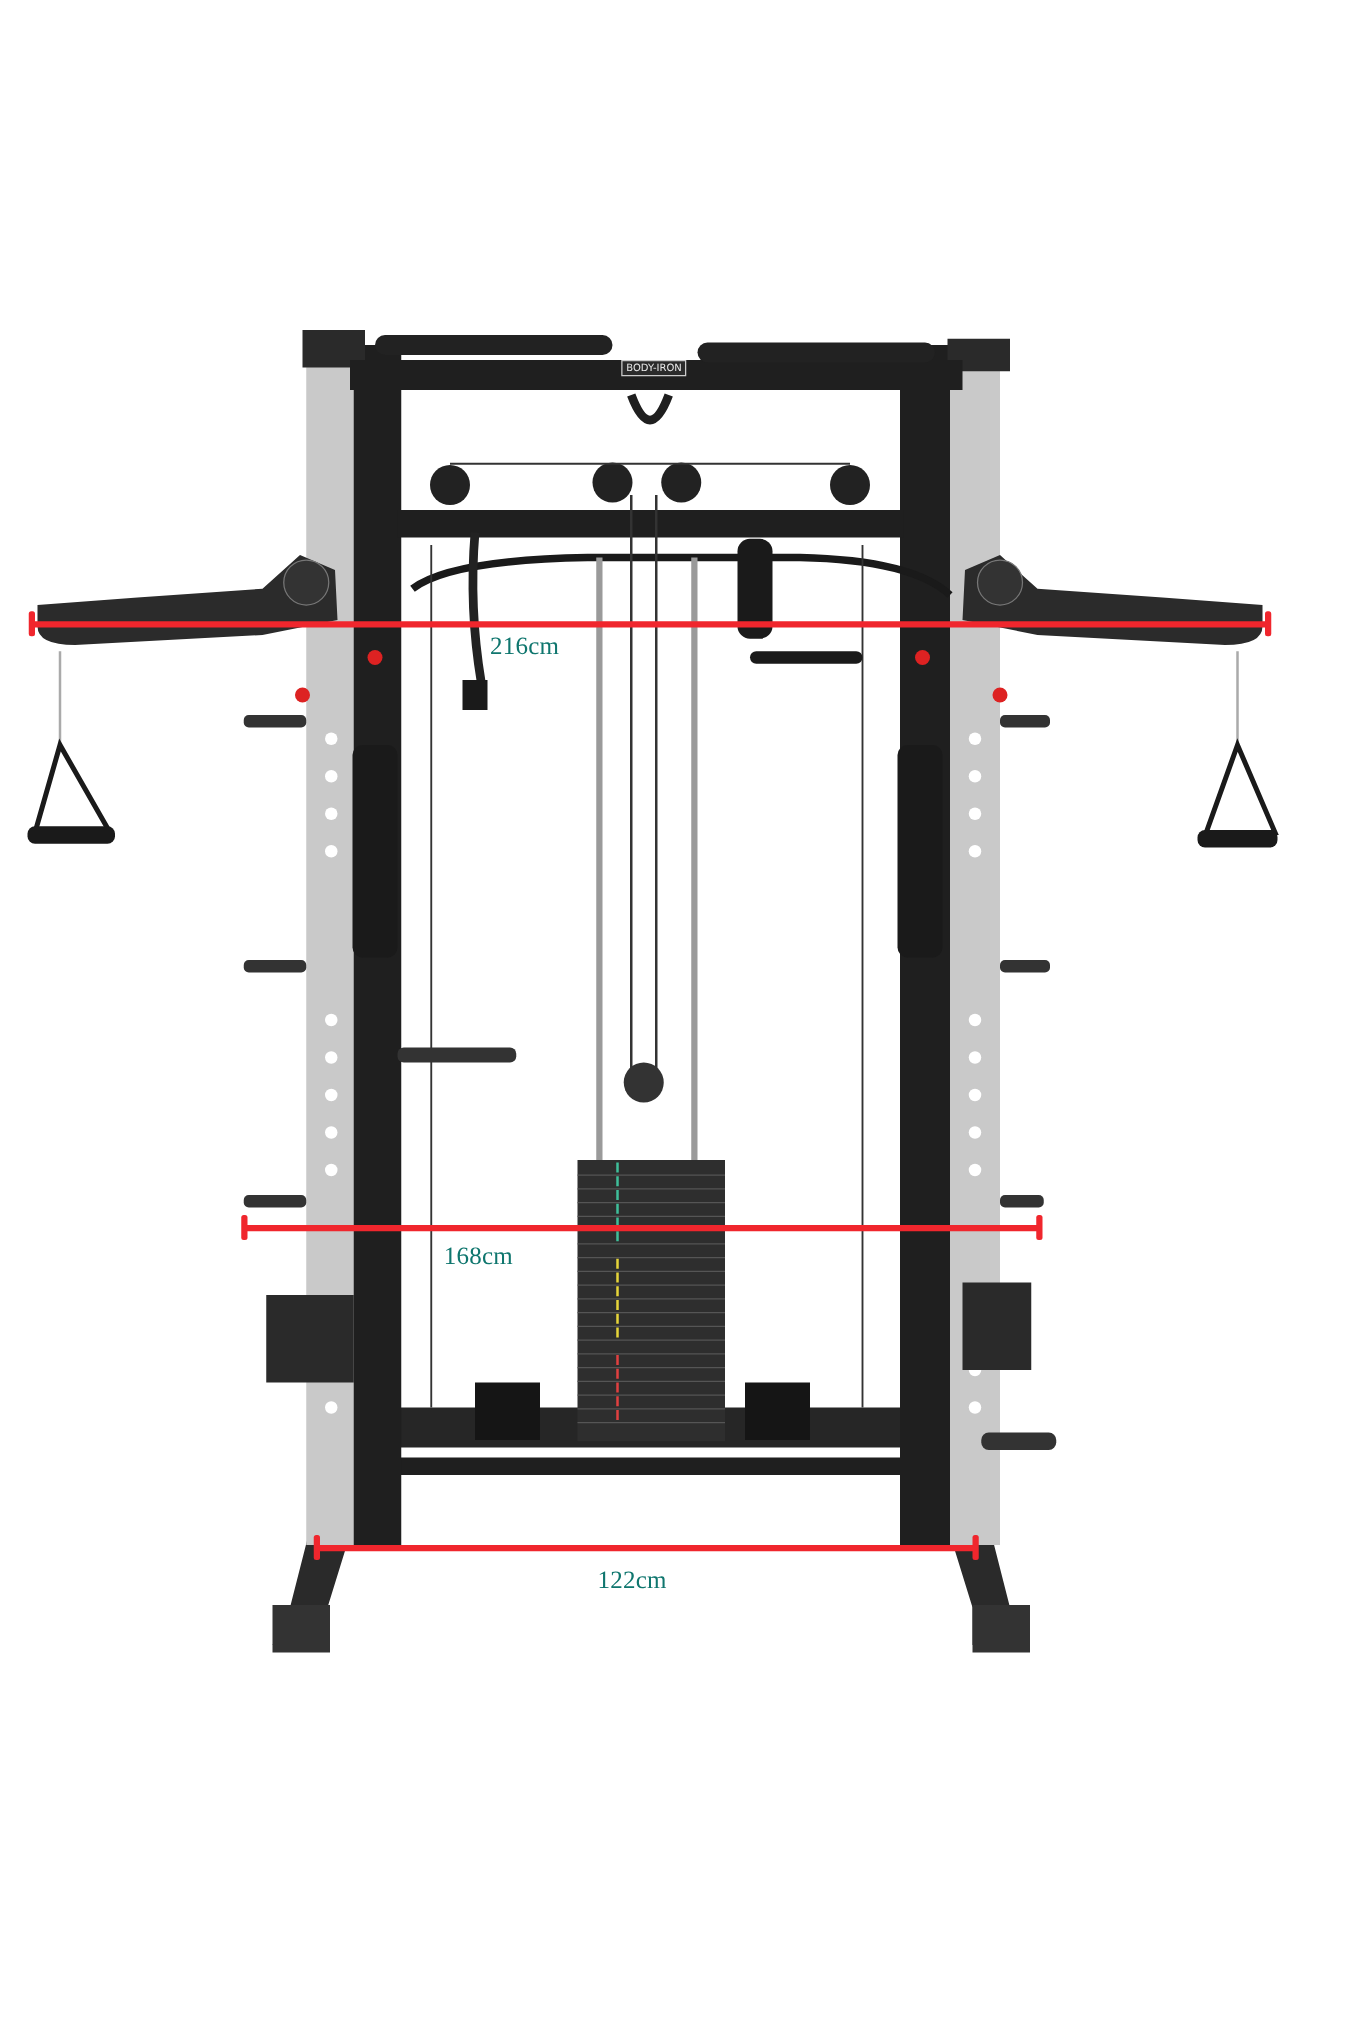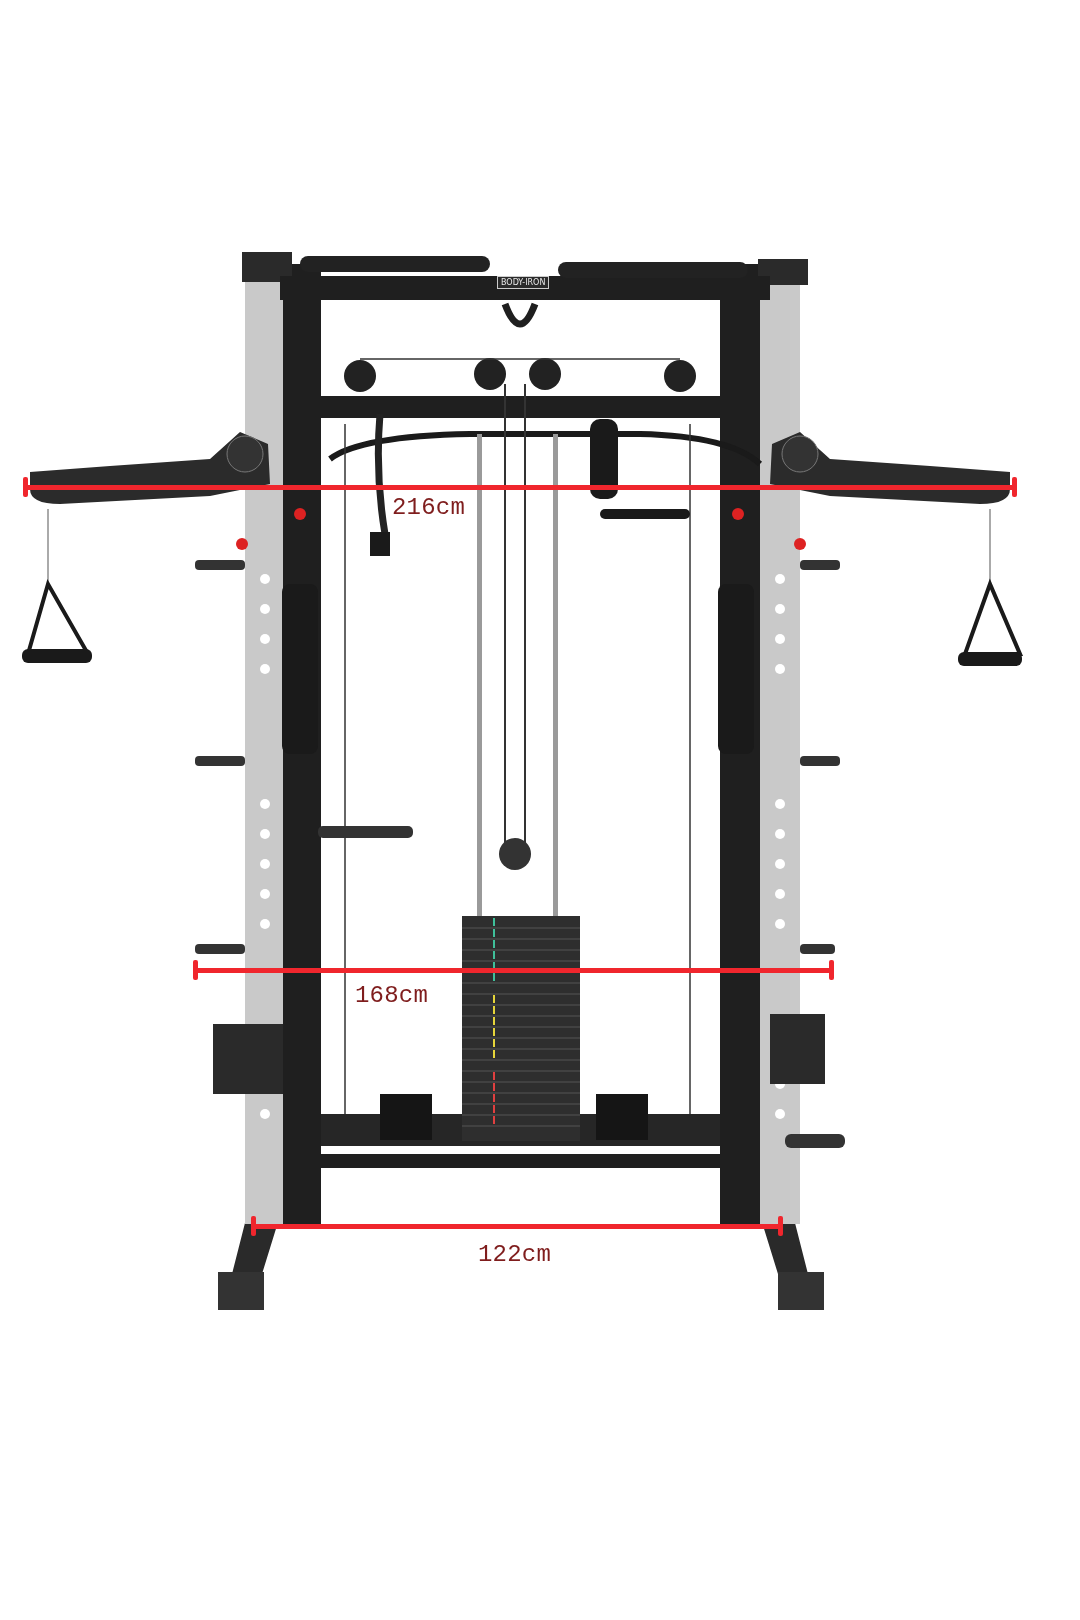--- a/index.html
+++ b/index.html
@@ -1,18 +1,18 @@
 <!DOCTYPE html>
 <html><head>
   <meta charset="utf-8">
   <style>
     html, body { margin:0; padding:0; background:#ffffff; }
     body { width:1080px; height:1620px; position:relative; overflow:hidden; font-family:"Liberation Sans", sans-serif; }
-    .stage { position:absolute; left:0; top:4px; width:1080px; height:1260px; }
-    .dim-label { position:absolute; font-family:Liberation Mono, monospace; font-size:24px; color:#7f1d1d; letter-spacing:0.2px; }
+    .stage { position:absolute; left:0; top:16px; width:1080px; height:1260px; }
+    .dim-label { position:absolute; font-family:Liberation Serif, serif; font-size:20px; color:#0f766e; letter-spacing:0.2px; }
     .dim-line { position:absolute; height:5px; background:#f0262d; border-radius:2px; }
     .dim-cap { position:absolute; width:5px; height:20px; background:#f0262d; border-radius:2px; }
     .brand { position:absolute; font-size:8px; color:#e8e8e8; background:#2b2b2b; border:1px solid #ccc; padding:1px 3px; font-family:"DejaVu Sans", sans-serif; }
   </style>
 </head>
 <body>
 
 <div class="stage">
   <svg width="1080" height="1620" viewBox="0 0 1080 1620">
 

